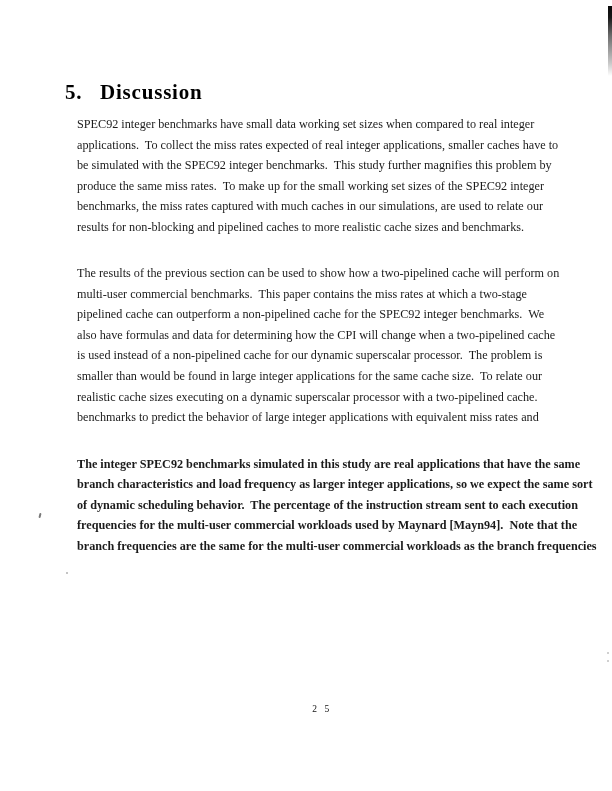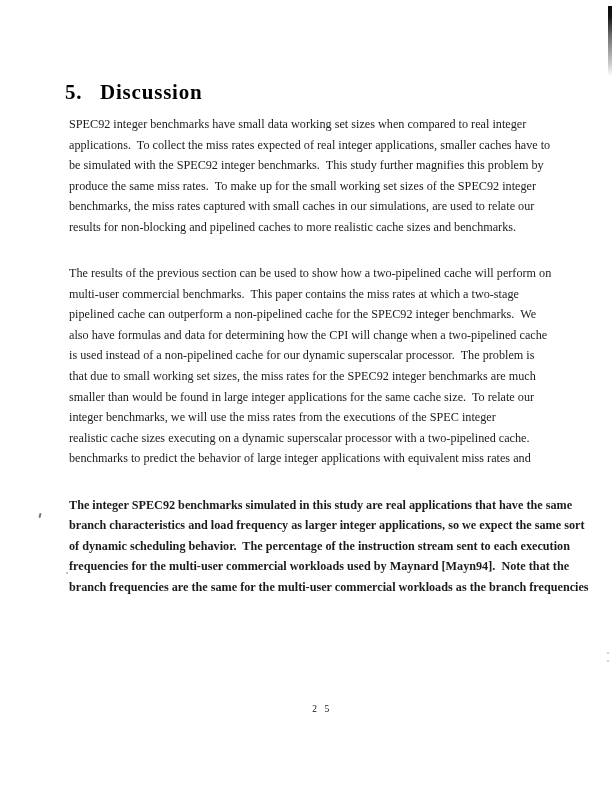--- a/index.html
+++ b/index.html
@@ -24,21 +24,21 @@
     letter-spacing: 0.8px;
     color: #000000;
   }
   .heading .num { width: 35px; }
   .doc-body {
     position: absolute;
     left: 65px;
     top: 114px;
     width: 494px;
   }
-  .para { margin: 0 0 26px 4px; }
+  .para { margin: 0 0 26px 12px; }
   .para:last-child { margin-bottom: 0; font-weight: bold; }
   .line {
     font-size: 12.2px;
     line-height: 20.55px;
     white-space: pre;
     letter-spacing: 0px;
   }
   .page-number {
     position: absolute;
     top: 704px;
@@ -89,32 +89,30 @@
     <span class="num">5.</span>
     <span class="title">Discussion</span>
   </div>
 
   <div class="doc-body">
     <div class="para">
         <div class="line">SPEC92 integer benchmarks have small data working set sizes when compared to real integer</div>
         <div class="line">applications.  To collect the miss rates expected of real integer applications, smaller caches have to</div>
         <div class="line">be simulated with the SPEC92 integer benchmarks.  This study further magnifies this problem by</div>
         <div class="line">produce the same miss rates.  To make up for the small working set sizes of the SPEC92 integer</div>
-        <div class="line">benchmarks, the miss rates captured with small caches in our simulations, are used to relate our</div>
+        <div class="line">benchmarks, the miss rates captured with much caches in our simulations, are used to relate our</div>
         <div class="line">results for non-blocking and pipelined caches to more realistic cache sizes and benchmarks.</div>
       </div>
     <div class="para">
         <div class="line">The results of the previous section can be used to show how a two-pipelined cache will perform on</div>
         <div class="line">multi-user commercial benchmarks.  This paper contains the miss rates at which a two-stage</div>
         <div class="line">pipelined cache can outperform a non-pipelined cache for the SPEC92 integer benchmarks.  We</div>
         <div class="line">also have formulas and data for determining how the CPI will change when a two-pipelined cache</div>
         <div class="line">is used instead of a non-pipelined cache for our dynamic superscalar processor.  The problem is</div>
-        <div class="line">that due to small working set sizes, the miss rates for the SPEC92 integer benchmarks are much</div>
         <div class="line">smaller than would be found in large integer applications for the same cache size.  To relate our</div>
-        <div class="line">integer benchmarks, we will use the miss rates from the executions of the SPEC integer</div>
         <div class="line">realistic cache sizes executing on a dynamic superscalar processor with a two-pipelined cache.</div>
         <div class="line">benchmarks to predict the behavior of large integer applications with equivalent miss rates and</div>
       </div>
     <div class="para">
         <div class="line">The integer SPEC92 benchmarks simulated in this study are real applications that have the same</div>
         <div class="line">branch characteristics and load frequency as larger integer applications, so we expect the same sort</div>
         <div class="line">of dynamic scheduling behavior.  The percentage of the instruction stream sent to each execution</div>
         <div class="line">frequencies for the multi-user commercial workloads used by Maynard [Mayn94].  Note that the</div>
         <div class="line">branch frequencies are the same for the multi-user commercial workloads as the branch frequencies</div>
       </div>

